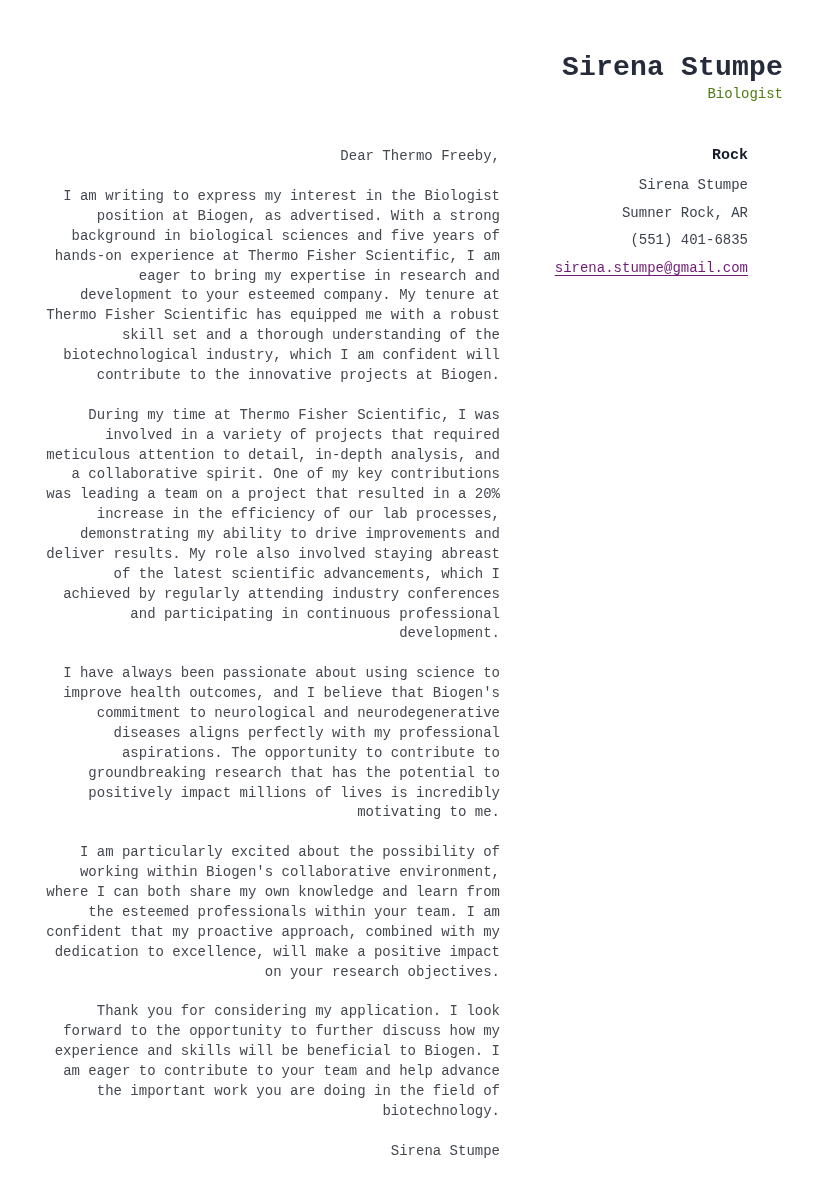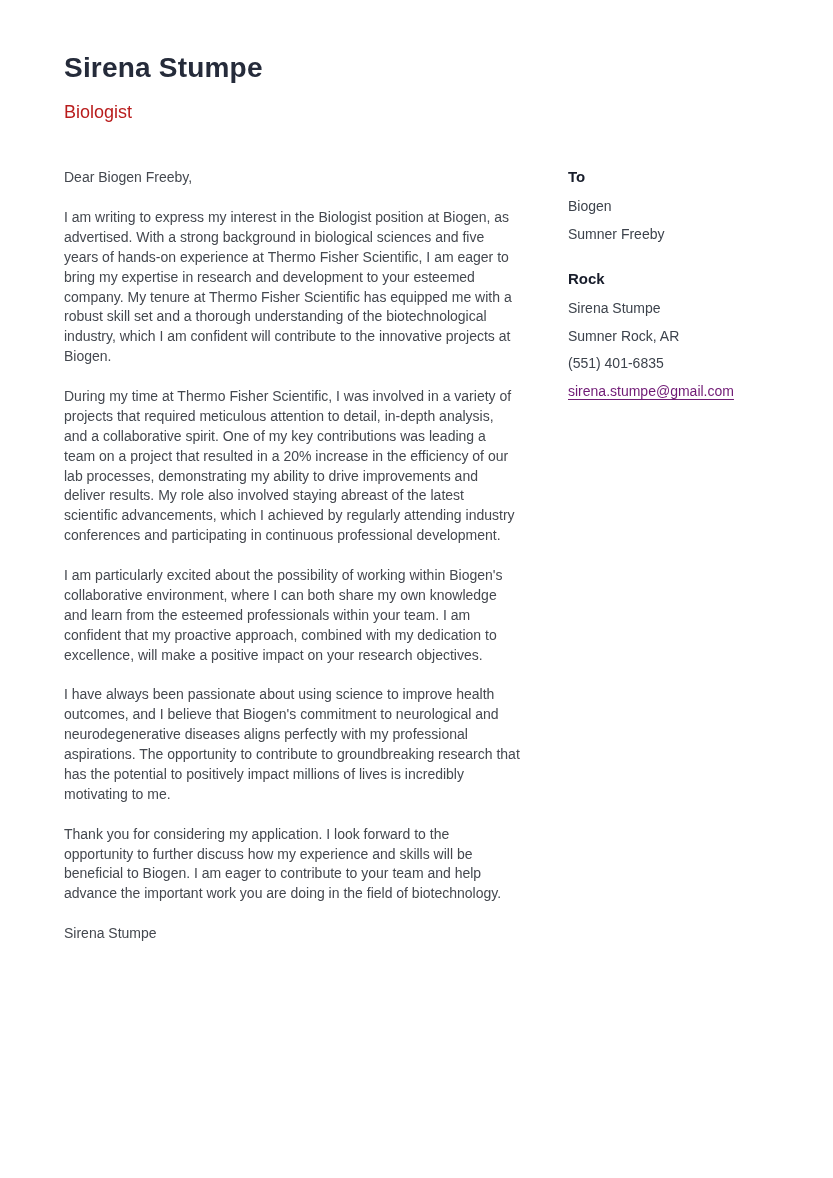--- a/index.html
+++ b/index.html
@@ -2,36 +2,37 @@
 <html><head>
 <meta charset="utf-8">
 <style>
   html, body { margin: 0; padding: 0; background: #ffffff; }
   .page {
     position: relative;
     width: 833px;
     height: 1178px;
     background: #ffffff;
     box-sizing: border-box;
-    padding: 52px 50px 0 64px;
-    font-family: Liberation Sans, sans-serif;
+    padding: 52px 50px 0 44px;
+    font-family: Liberation Mono, monospace;
     overflow: hidden;
+    text-align: right;
   }
   .header h1 {
     margin: 0;
     font-size: 28px;
     line-height: 1.15;
     font-weight: 700;
     color: #252b3a;
     letter-spacing: 0.2px;
   }
   .header .subtitle {
-    margin-top: 18px;
-    font-size: 18px;
-    color: #b91c1c;
+    margin-top: 2px;
+    font-size: 14px;
+    color: #4d7c0f;
   }
   .main {
     display: flex;
     align-items: flex-start;
     margin-top: 45px;
   }
   .letter {
     width: 456px;
     flex: 0 0 456px;
     font-size: 14px;
@@ -73,36 +74,31 @@
 <div class="page">
 
   <div class="header">
     <h1>Sirena Stumpe</h1>
     <div class="subtitle">Biologist</div>
   </div>
 
   <div class="main">
 
     <div class="letter">
-      <p class="salutation">Dear Biogen Freeby,</p>
+      <p class="salutation">Dear Thermo Freeby,</p>
       <p>I am writing to express my interest in the Biologist position at Biogen, as advertised. With a strong background in biological sciences and five years of hands-on experience at Thermo Fisher Scientific, I am eager to bring my expertise in research and development to your esteemed company. My tenure at Thermo Fisher Scientific has equipped me with a robust skill set and a thorough understanding of the biotechnological industry, which I am confident will contribute to the innovative projects at Biogen.</p>
       <p>During my time at Thermo Fisher Scientific, I was involved in a variety of projects that required meticulous attention to detail, in-depth analysis, and a collaborative spirit. One of my key contributions was leading a team on a project that resulted in a 20% increase in the efficiency of our lab processes, demonstrating my ability to drive improvements and deliver results. My role also involved staying abreast of the latest scientific advancements, which I achieved by regularly attending industry conferences and participating in continuous professional development.</p>
+      <p>I have always been passionate about using science to improve health outcomes, and I believe that Biogen's commitment to neurological and neurodegenerative diseases aligns perfectly with my professional aspirations. The opportunity to contribute to groundbreaking research that has the potential to positively impact millions of lives is incredibly motivating to me.</p>
       <p>I am particularly excited about the possibility of working within Biogen's collaborative environment, where I can both share my own knowledge and learn from the esteemed professionals within your team. I am confident that my proactive approach, combined with my dedication to excellence, will make a positive impact on your research objectives.</p>
-      <p>I have always been passionate about using science to improve health outcomes, and I believe that Biogen's commitment to neurological and neurodegenerative diseases aligns perfectly with my professional aspirations. The opportunity to contribute to groundbreaking research that has the potential to positively impact millions of lives is incredibly motivating to me.</p>
       <p>Thank you for considering my application. I look forward to the opportunity to further discuss how my experience and skills will be beneficial to Biogen. I am eager to contribute to your team and help advance the important work you are doing in the field of biotechnology.</p>
       <p class="signature">Sirena Stumpe</p>
     </div>
 
     <div class="sidebar">
 
-      <div class="group">
-        <h3>To</h3>
-        <div class="line">Biogen</div>
-        <div class="line">Sumner Freeby</div>
-      </div>
 
       <div class="group">
         <h3>Rock</h3>
         <div class="line">Sirena Stumpe</div>
         <div class="line">Sumner Rock, AR</div>
         <div class="line">(551) 401-6835</div>
         <div class="line">
           <a class="email-link">sirena.stumpe@gmail.com</a>
         </div>
       </div>

